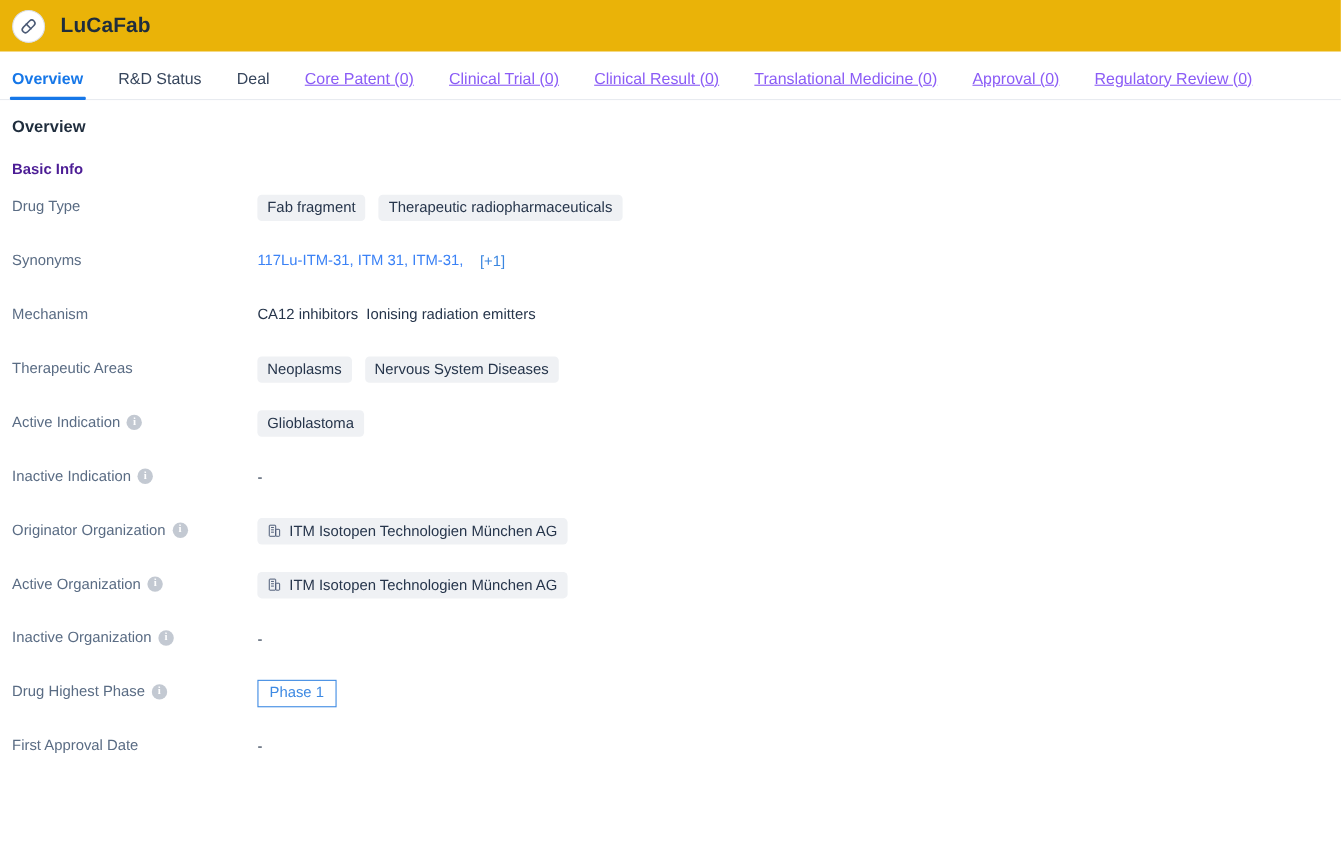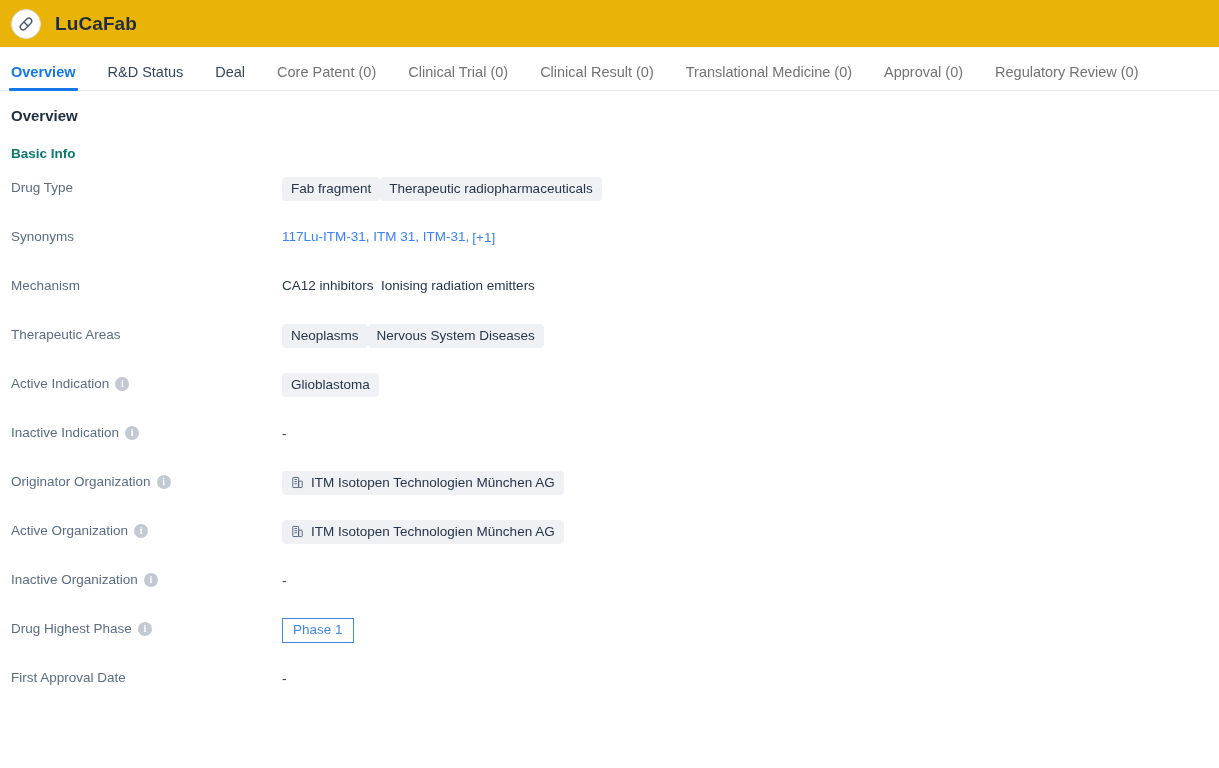--- a/index.html
+++ b/index.html
@@ -73,38 +73,39 @@
     content: "";
     position: absolute;
     left: -2px;
     right: -2px;
     bottom: -1px;
     height: 3px;
     background: #1677e8;
     border-radius: 1px;
   }
   .tab.disabled {
-    color: #737373;
+    color: #8b5cf6;
+    text-decoration: underline;
   }
 
   
   .content {
     padding: 16px 0 0 0;
   }
   .section-title {
     font-size: 15px;
     font-weight: 700;
     color: #1f2d3d;
     padding-left: 11px;
     margin: 0 0 22px 0;
   }
   .subsection-title {
     font-size: 13.5px;
     font-weight: 700;
-    color: #0f766e;
+    color: #4c1d95;
     padding-left: 11px;
     margin: 0 0 16px 0;
   }
 
   .info-row {
     display: flex;
     align-items: flex-start;
     min-height: 49px;
     padding-left: 11px;
   }
@@ -116,25 +117,24 @@
     display: flex;
     align-items: center;
     padding-top: 2px;
     line-height: 18px;
   }
   .info-value {
     flex: 1 1 auto;
     display: flex;
     align-items: center;
     flex-wrap: wrap;
-    gap: 0;
+    gap: 12px;
     min-height: 22px;
     font-size: 13.5px;
     color: #26354b;
-    margin-left: 48px;
   }
 
   .info-icon {
     display: inline-flex;
     align-items: center;
     justify-content: center;
     width: 14px;
     height: 14px;
     border-radius: 50%;
     background: #c3c9d2;

